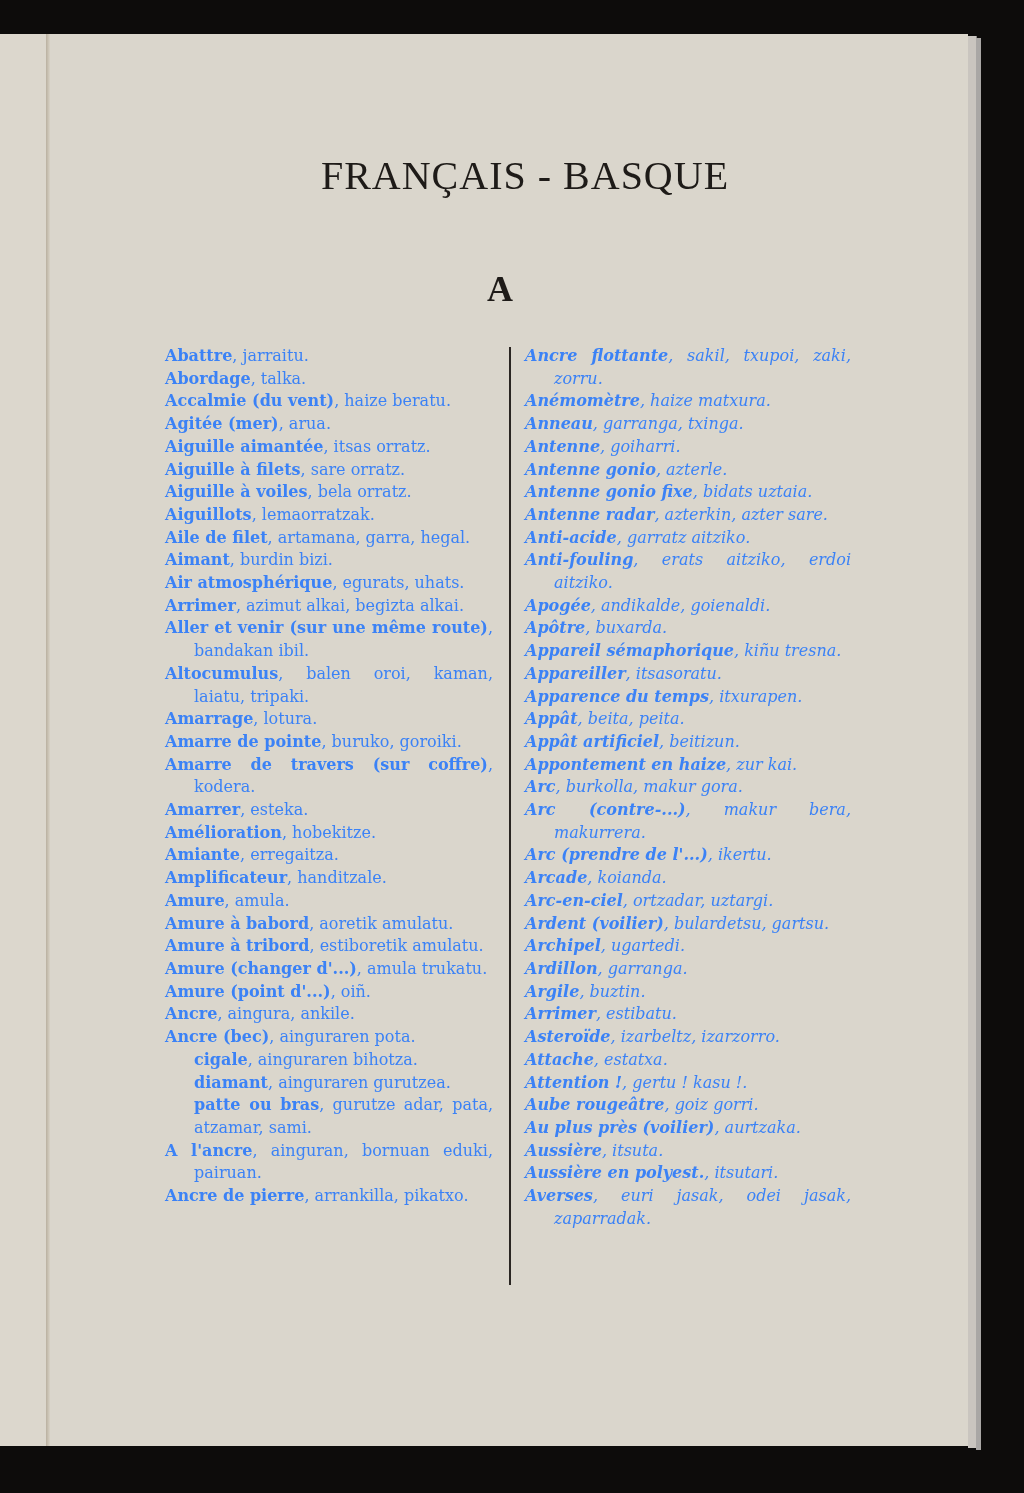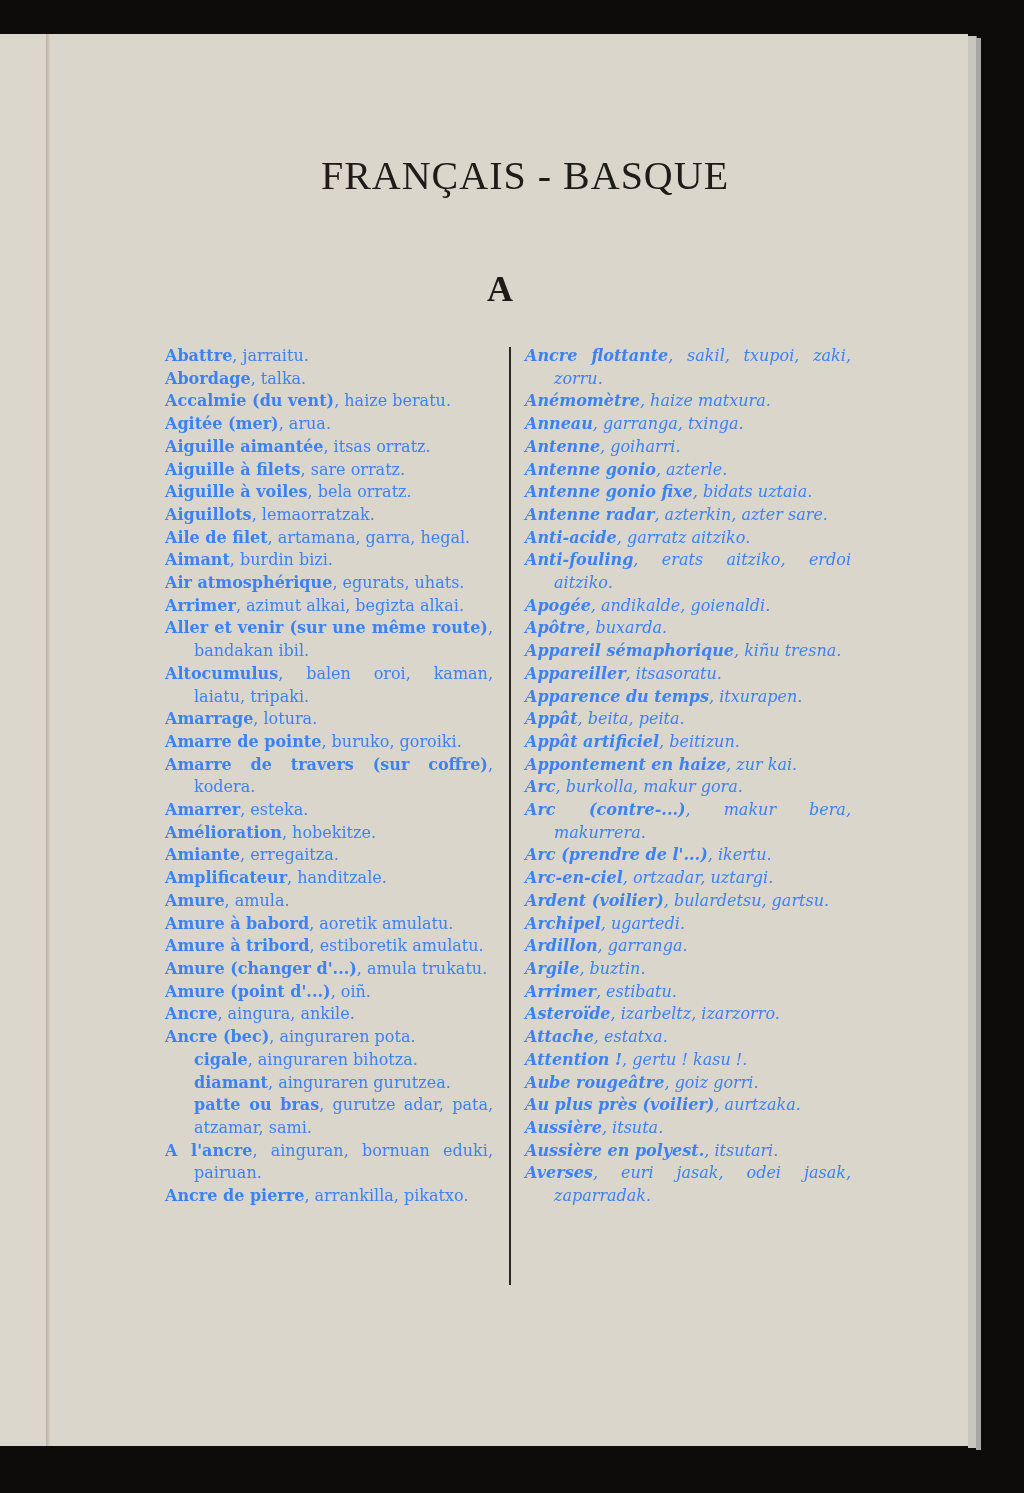--- a/index.html
+++ b/index.html
@@ -105,20 +105,21 @@
     <div class="entry"><b>Apôtre</b>, <span>buxarda.</span></div>
     <div class="entry"><b>Appareil sémaphorique</b>, <span>kiñu tresna.</span></div>
     <div class="entry"><b>Appareiller</b>, <span>itsasoratu.</span></div>
     <div class="entry"><b>Apparence du temps</b>, <span>itxurapen.</span></div>
     <div class="entry"><b>Appât</b>, <span>beita, peita.</span></div>
     <div class="entry"><b>Appât artificiel</b>, <span>beitizun.</span></div>
     <div class="entry"><b>Appontement en haize</b>, <span>zur kai.</span></div>
     <div class="entry"><b>Arc</b>, <span>burkolla, makur gora.</span></div>
     <div class="entry"><b>Arc (contre-...)</b>, <span>makur bera, makurrera.</span></div>
     <div class="entry"><b>Arc (prendre de l'...)</b>, <span>ikertu.</span></div>
+    <div class="entry"><b>Arcade</b>, <span>koianda.</span></div>
     <div class="entry"><b>Arc-en-ciel</b>, <span>ortzadar, uztargi.</span></div>
     <div class="entry"><b>Ardent (voilier)</b>, <span>bulardetsu, gartsu.</span></div>
     <div class="entry"><b>Archipel</b>, <span>ugartedi.</span></div>
     <div class="entry"><b>Ardillon</b>, <span>garranga.</span></div>
     <div class="entry"><b>Argile</b>, <span>buztin.</span></div>
     <div class="entry"><b>Arrimer</b>, <span>estibatu.</span></div>
     <div class="entry"><b>Asteroïde</b>, <span>izarbeltz, izarzorro.</span></div>
     <div class="entry"><b>Attache</b>, <span>estatxa.</span></div>
     <div class="entry"><b>Attention !</b>, <span>gertu ! kasu !.</span></div>
     <div class="entry"><b>Aube rougeâtre</b>, <span>goiz gorri.</span></div>

